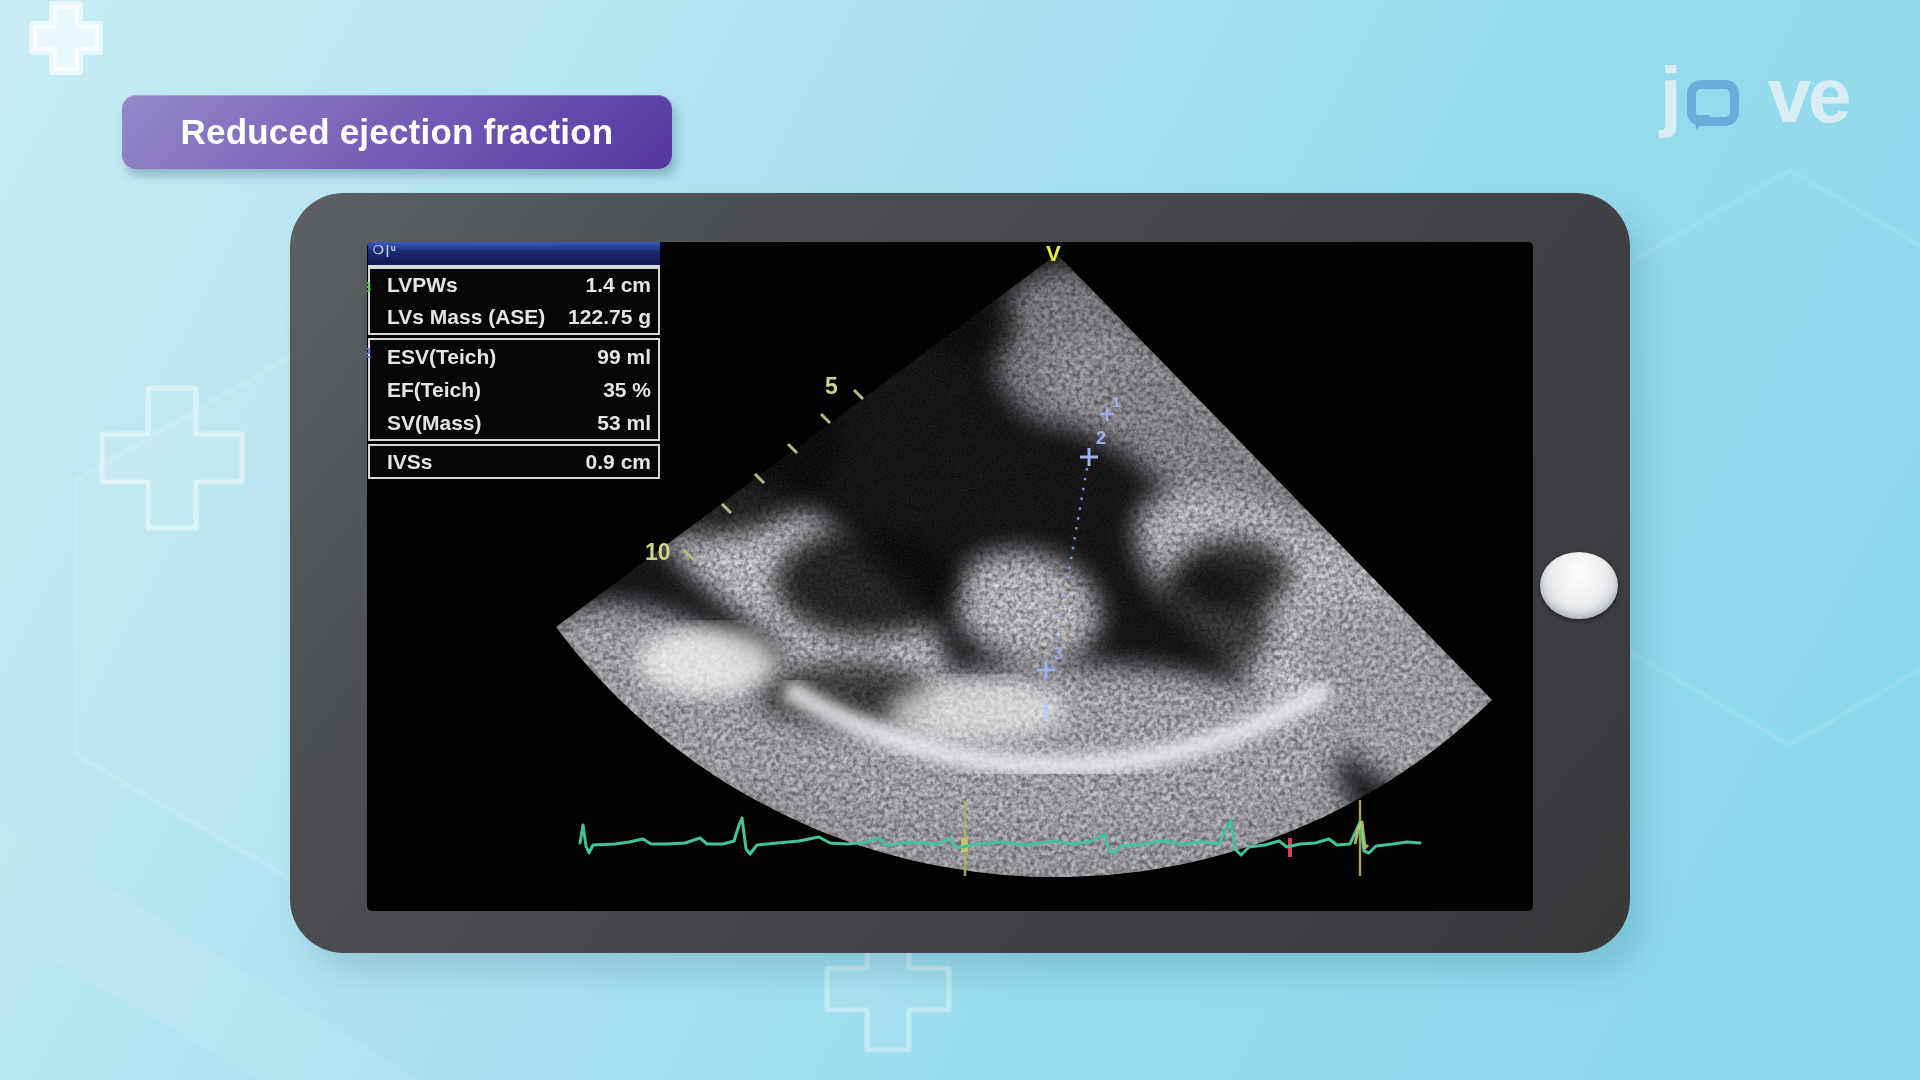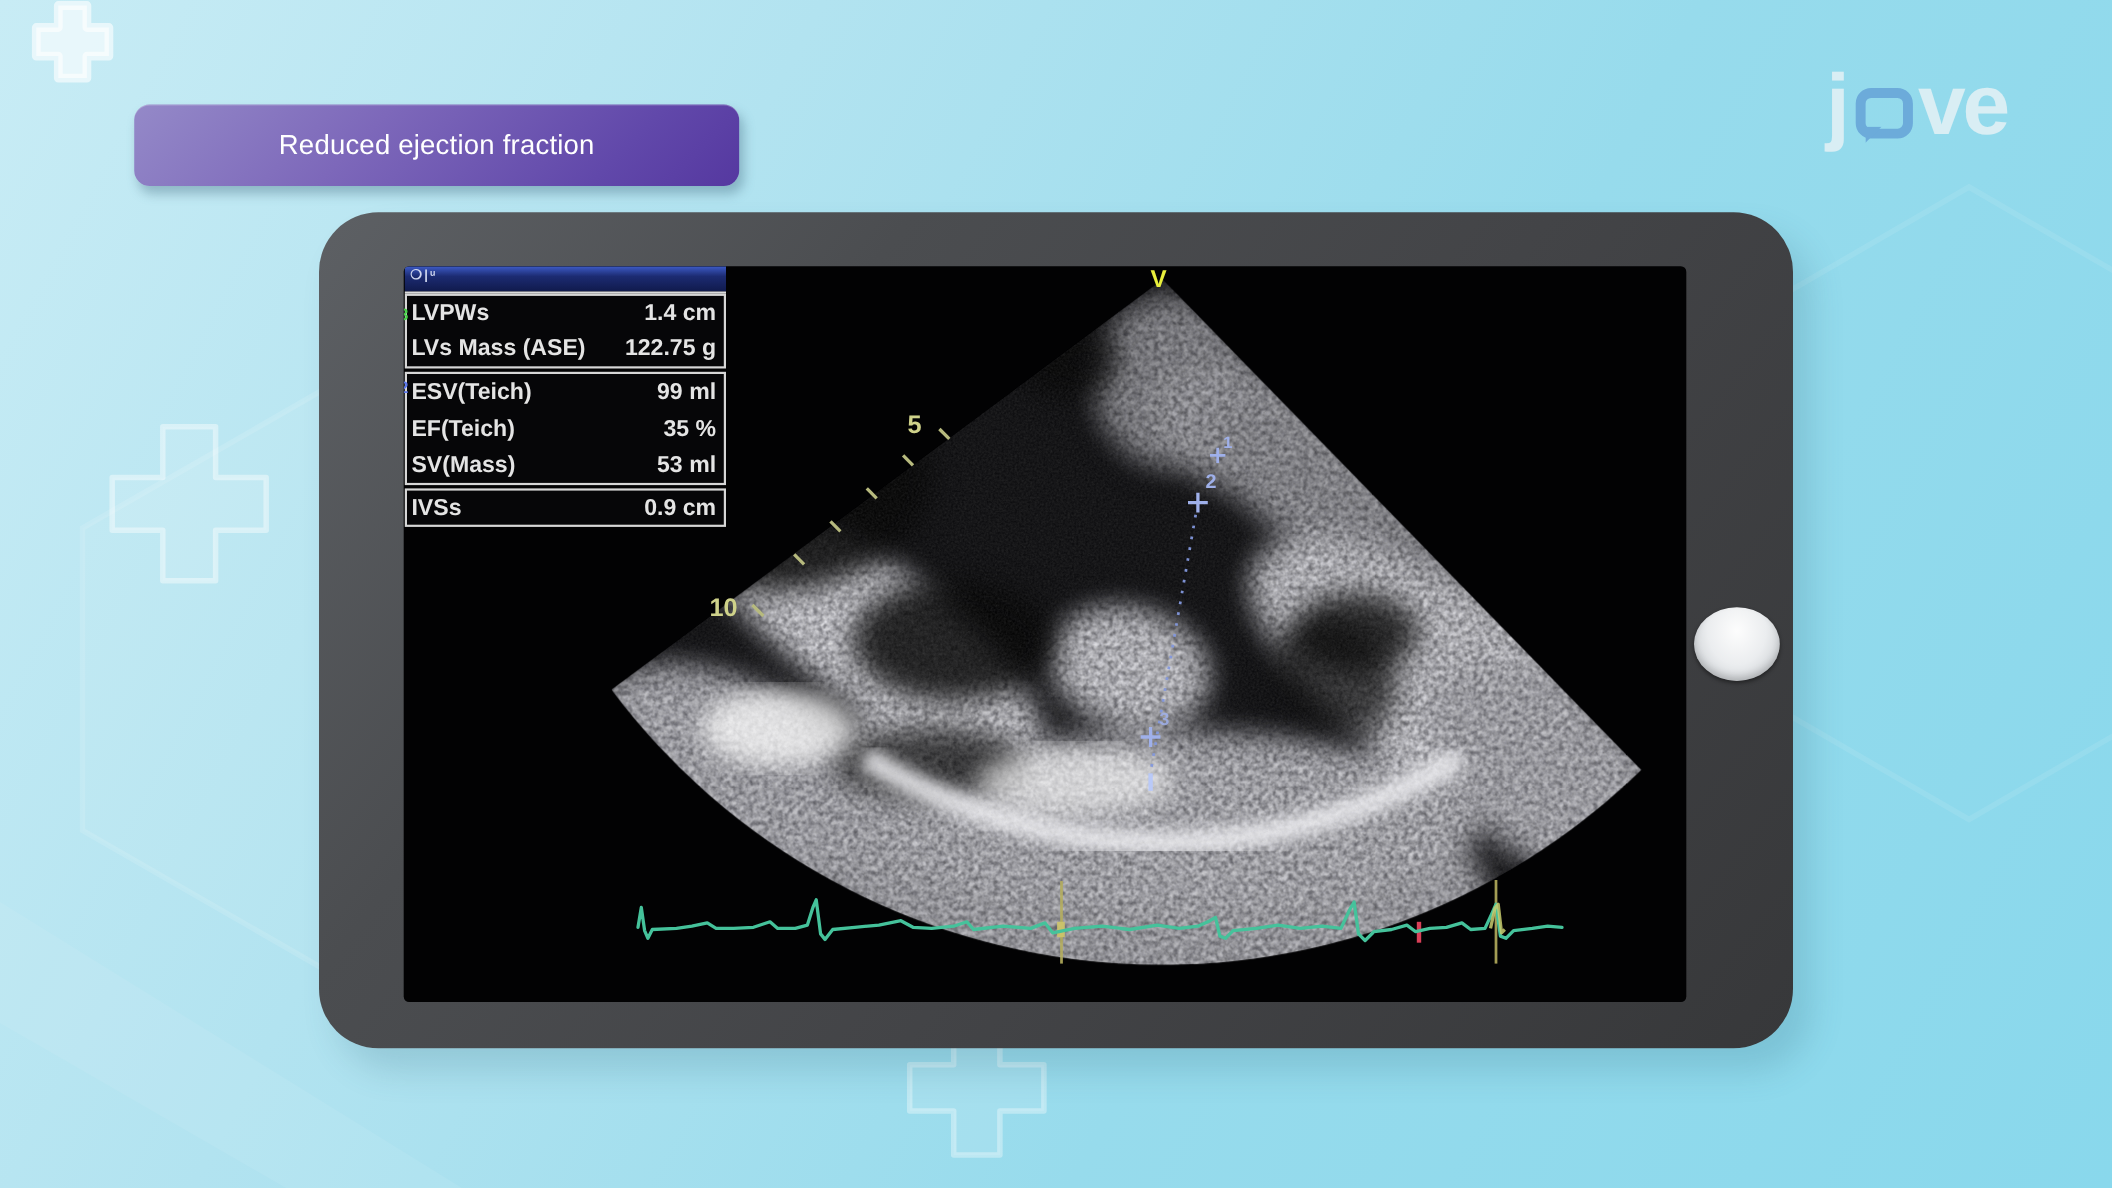--- a/index.html
+++ b/index.html
@@ -7,27 +7,27 @@
   .stage{position:relative;width:1920px;height:1080px;overflow:hidden;
     background:linear-gradient(118deg,#c8ecf5 0%,#b2e3f0 30%,#97dbec 62%,#89d8ec 100%);
     font-family:"Liberation Sans",sans-serif;}
   .bg-decor{position:absolute;left:0;top:0;width:1920px;height:1080px;}
 
   
   .badge{position:absolute;left:122px;top:95px;width:550px;height:74px;border-radius:14px;
     background:linear-gradient(135deg,#9489c8 0%,#7d68ba 38%,#6148aa 78%,#5538a0 100%);
     box-shadow:4px 7px 10px rgba(70,110,130,0.40), inset 0 1px 0 rgba(255,255,255,0.25);
     display:flex;align-items:center;justify-content:center;}
-  .badge span{color:#ffffff;font-size:25px;font-weight:400;letter-spacing:0.2px;}
+  .badge span{color:#ffffff;font-size:35px;font-weight:700;letter-spacing:0.2px;}
 
   
   .logo{position:absolute;left:1660px;top:56px;display:flex;align-items:flex-start;opacity:0.95;}
   .logo-letter{font-size:78px;font-weight:700;color:rgba(226,240,244,0.93);line-height:1;}
   .logo-j{margin-right:2px;}
-  .logo-ve{letter-spacing:-3px;}
+  .logo-ve{letter-spacing:-3px;margin-left:24px;}
   .logo-bubble{position:relative;width:52px;height:46px;border:9px solid #6aa9da;border-radius:14px;
     margin:24px 5px 0 3px;background:transparent;}
   .logo-bubble .tail{position:absolute;left:0px;bottom:-13px;width:15px;height:15px;background:#6aa9da;
     clip-path:polygon(0 0,100% 0,0 100%);}
 
   
   .tablet{position:absolute;left:290px;top:193px;width:1340px;height:760px;border-radius:54px;
     background:linear-gradient(128deg,#5d6064 0%,#4b4d50 28%,#434447 58%,#37383a 100%);
     box-shadow:16px 20px 30px rgba(50,105,125,0.20);}
   .screen{position:absolute;left:77px;top:49px;width:1166px;height:669px;background:#020203;
@@ -37,21 +37,21 @@
     border:none;box-shadow:0 2px 4px rgba(0,0,0,0.45), inset 0 -4px 7px rgba(0,0,0,0.18);cursor:pointer;}
 
   
   .meas-panel{position:absolute;left:1px;top:0;width:292px;color:#e4e4e4;
     font-weight:700;font-size:21px;z-index:5;}
   .meas-header{height:25px;border-bottom:2px solid #dcdcdc;position:relative;
     background:linear-gradient(180deg,#3d5bc6 0%,#1c2b72 40%,#101a4c 100%);}
   .meas-header .marks{position:absolute;left:5px;top:1px;font-size:12px;color:#cfd6ef;letter-spacing:2px;}
   .meas-group{border:2px solid #d6d6d6;background:rgba(10,10,12,0.62);}
   .meas-group + .meas-group{margin-top:3px;}
-  .meas-row{display:flex;justify-content:space-between;align-items:center;height:33px;padding:0 7px 0 4px;}
+  .meas-row{display:flex;justify-content:space-between;align-items:center;height:33px;padding:0 7px 0 17px;}
   .g1 .meas-row{height:32px;} .g3 .meas-row{height:31px;}
   .sidemark{position:absolute;font-size:15px;font-weight:700;z-index:6;}
   .sidemark.green{color:#46d046;left:-4px;top:36px;}
   .sidemark.blue{color:#5а76ea;color:#5a76ea;left:-4px;top:102px;}
 </style>
 </head>
 <body>
 
 <div class="stage">
 

